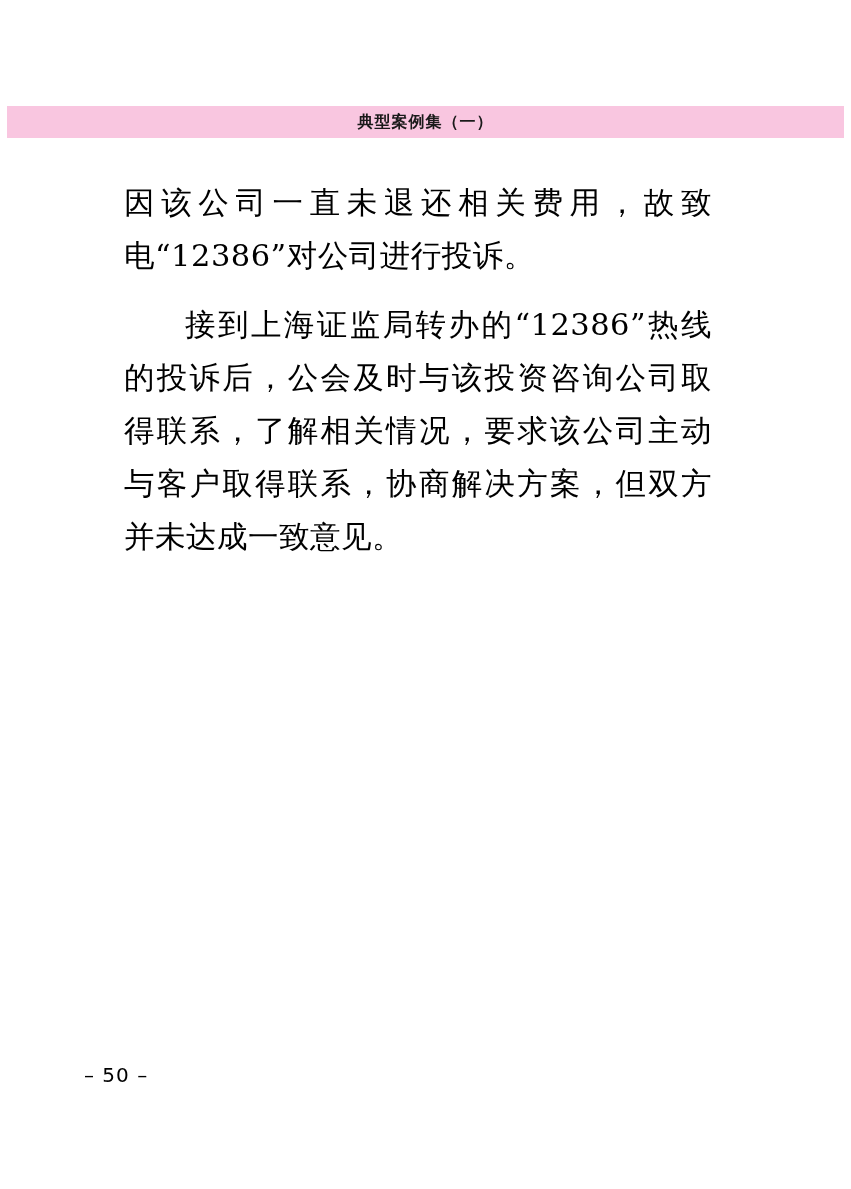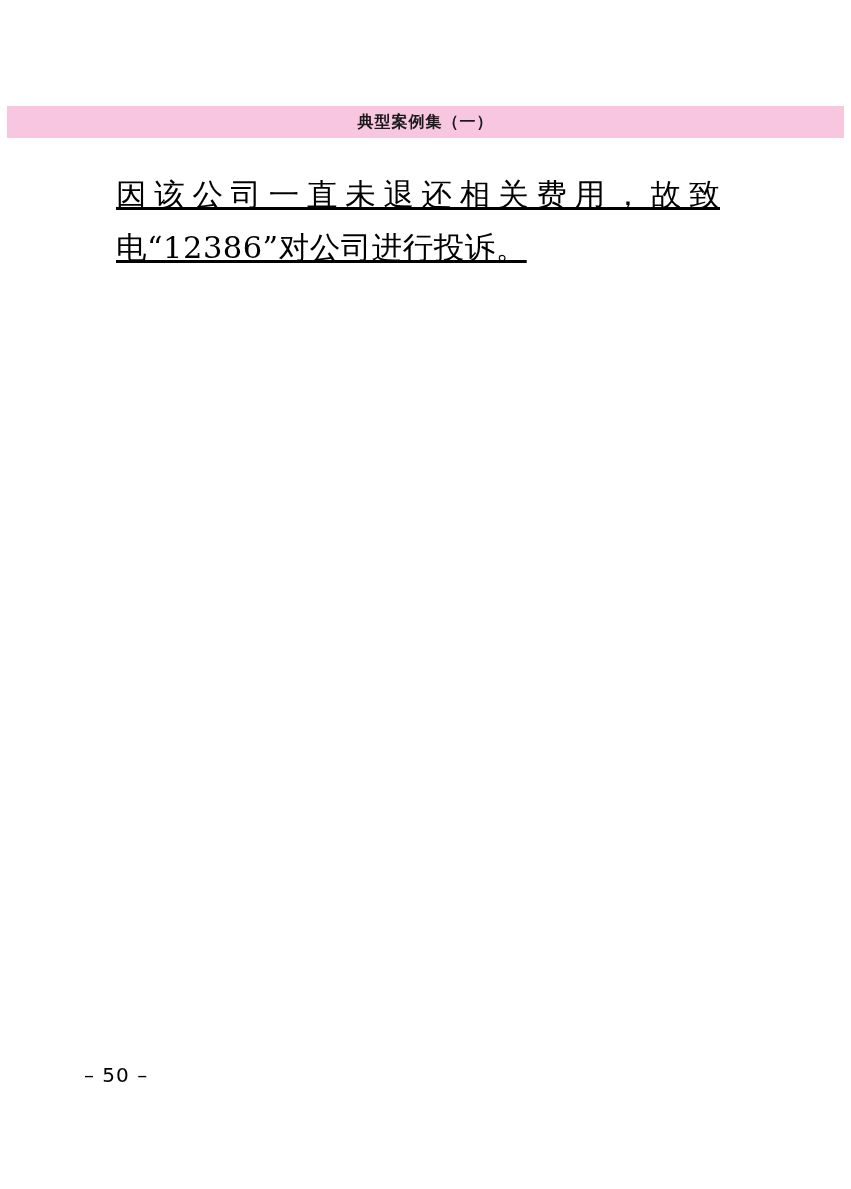--- a/index.html
+++ b/index.html
@@ -51,23 +51,22 @@
     left: 108px;
     top: 160px;
     width: 620px;
   }
   .para {
     font-size: 30.5px;
     line-height: 53px;
     text-align: justify;
     text-align-last: left;
     text-justify: inter-ideograph;
-    margin: 8px;
+    margin: 16px;
     letter-spacing: 0.5px;
-    text-decoration: underline;
   }
   .para.indent {
     text-indent: 2em;
   }
 
   
   .folio {
     position: absolute;
     left: 84px;
     top: 1063px;
@@ -82,17 +81,18 @@
 <body>
 
 <div class="page">
 
   <div class="header-band">
     <span class="header-title">典型案例集（一）</span>
   </div>
 
   <div class="body-text">
     <p class="para">因该公司一直未退还相关费用，故致电“12386”对公司进行投诉。</p>
+    <p class="para indent">接到上海证监局转办的“12386”热线的投诉后，公会及时与该投资咨询公司取得联系，了解相关情况，要求该公司主动与客户取得联系，协商解决方案，但双方并未达成一致意见。</p>
   </div>
 
   <div class="folio">– 50 –</div>
 
 </div>
 
 </body></html>

